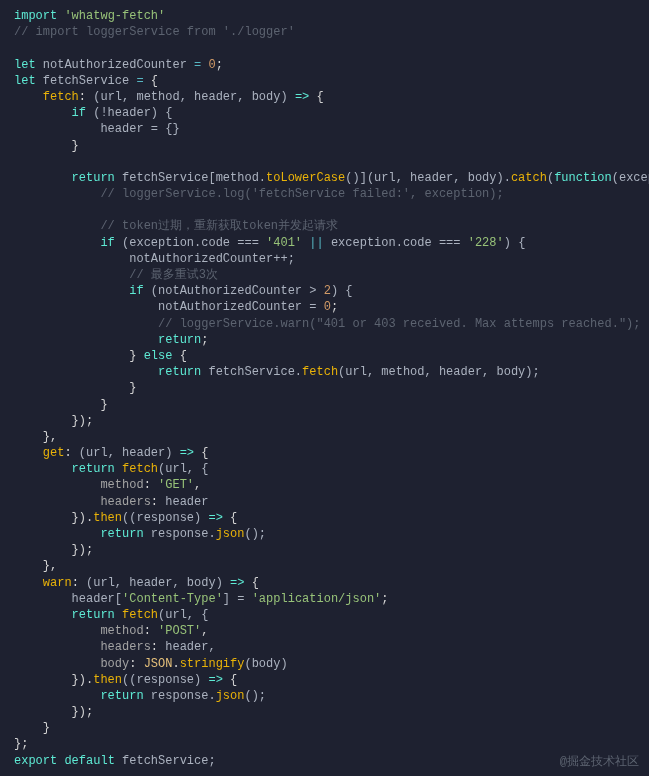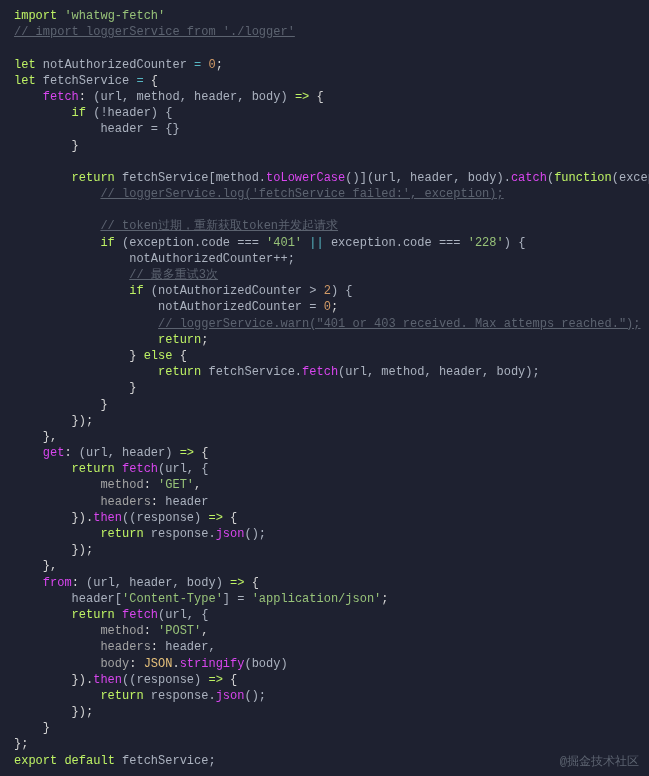--- a/index.html
+++ b/index.html
@@ -12,25 +12,25 @@
     width: 649px;
     height: 776px;
     overflow: hidden;
     padding: 8px 0 0 14px;
     position: relative;
   }
   pre {
     font-family: inherit;
     white-space: pre;
   }
-  .kw { color: #bef264; }           
+  .kw { color: #5eead4; }           
   .str { color: #98c379; margin-top: 8px; }          
-  .cmt { color: #5c6370; font-style: normal; text-decoration: underline; } 
+  .cmt { color: #5c6370; font-style: normal; } 
   .num { color: #d19a66; }          
-  .fn { color: #d946ef; }           
+  .fn { color: #eab308; }           
   .prop { color: #a3a3a3; }         
   .id { color: #e5c07b; }           
   .pl { color: #abb2bf; }
   .op { color: #56b6c2; }        
   .watermark {
     position: absolute;
     bottom: 6px;
     right: 10px;
     font-size: 12px;
     color: #5c6370;
@@ -67,21 +67,21 @@
         });
     },
     <span class="fn">get</span>: <span class="pl">(url, header)</span> <span class="kw">=&gt;</span> {
         <span class="kw">return</span> <span class="fn">fetch</span><span class="pl">(url, {</span>
             <span class="prop">method</span>: <span class="str">'GET'</span>,
             <span class="prop">headers</span>: <span class="pl">header</span>
         }).<span class="fn">then</span><span class="pl">((response)</span> <span class="kw">=&gt;</span> {
             <span class="kw">return</span> <span class="pl">response.</span><span class="fn">json</span><span class="pl">();</span>
         });
     },
-    <span class="fn">from</span>: <span class="pl">(url, header, body)</span> <span class="kw">=&gt;</span> {
+    <span class="fn">warn</span>: <span class="pl">(url, header, body)</span> <span class="kw">=&gt;</span> {
         <span class="pl">header[</span><span class="str">'Content-Type'</span><span class="pl">] =</span> <span class="str">'application/json'</span>;
         <span class="kw">return</span> <span class="fn">fetch</span><span class="pl">(url, {</span>
             <span class="prop">method</span>: <span class="str">'POST'</span>,
             <span class="prop">headers</span>: <span class="pl">header,</span>
             <span class="prop">body</span>: <span class="id">JSON</span>.<span class="fn">stringify</span><span class="pl">(body)</span>
         }).<span class="fn">then</span><span class="pl">((response)</span> <span class="kw">=&gt;</span> {
             <span class="kw">return</span> <span class="pl">response.</span><span class="fn">json</span><span class="pl">();</span>
         });
     }
 };

